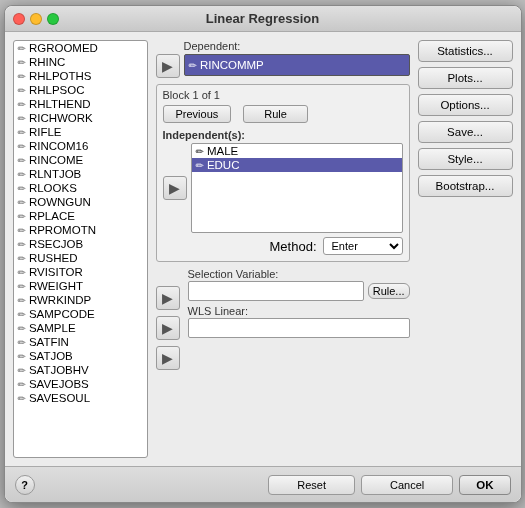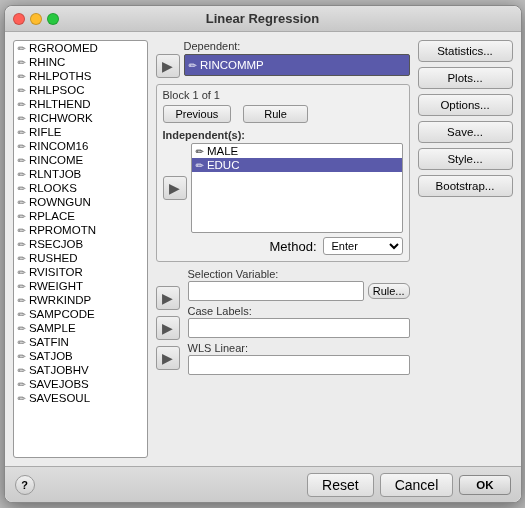--- a/index.html
+++ b/index.html
@@ -315,25 +315,25 @@
       border: 1px solid #999;
       display: flex;
       align-items: center;
       justify-content: center;
       font-size: 11px;
       cursor: pointer;
       font-weight: bold;
     }
     .spacer { flex: 1; }
     .bottom-btn {
-      padding: 3px 14px;
+      padding: 3px 28px;
       background: linear-gradient(to bottom, #f5f5f5, #ddd);
       border: 1px solid #999;
       border-radius: 4px;
-      font-size: 14px;
+      font-size: 11px;
       cursor: pointer;
     }
     .ok-btn {
       padding: 3px 16px;
       background: linear-gradient(to bottom, #f0f0f0, #d0d0d0);
       border: 1px solid #888;
       border-radius: 4px;
       font-size: 11.5px;
       cursor: pointer;
       font-weight: bold;
@@ -436,26 +436,20 @@
         <div class="bottom-fields-col">
 
           <div class="field-group">
             <div class="field-label">Selection Variable:</div>
             <div class="field-row">
               <input class="text-input" type="text" style="">
               <button class="rule-btn">Rule...</button>
             </div>
           </div>
 
-          <div class="field-group">
-            <div class="field-label">Case Labels:</div>
-            <div class="field-row">
-              <input class="text-input" type="text" style="">
-            </div>
-          </div>
 
           <div class="field-group">
             <div class="field-label">WLS Linear:</div>
             <div class="field-row">
               <input class="text-input" type="text" style="">
             </div>
           </div>
         </div>
       </div>
 

